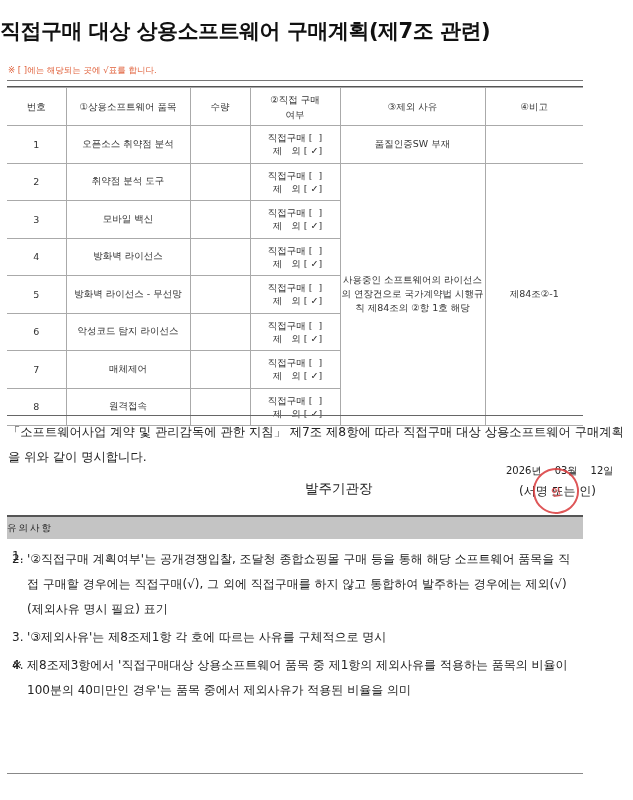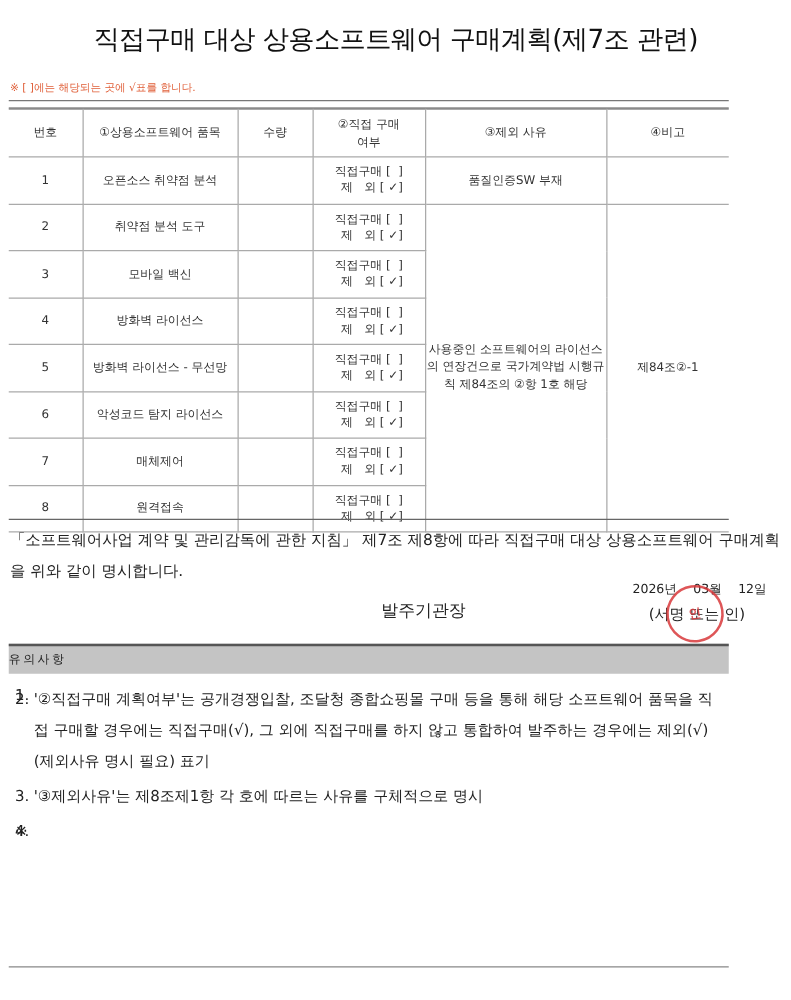--- a/index.html
+++ b/index.html
@@ -1,22 +1,22 @@
 <!DOCTYPE html>
 <html><head>
 <meta charset="utf-8">
 <style>
   html, body { margin: 0; padding: 0; }
   body {
     width: 633px; height: 800px; background: #ffffff; position: relative; overflow: hidden;
     font-family: "DejaVu Sans", sans-serif; color: #222;
   }
   .title {
-    position: absolute; top: 17px; left: 0; width: 633px; text-align: center;
-    font-size: 21px; font-weight: normal; letter-spacing: -0.5px; color: #111;
+    position: absolute; top: 17px; left: 0; width: 633px; 
+    font-size: 21px; font-weight: bold; letter-spacing: -0.5px; color: #111;
   }
   .notice {
     position: absolute; top: 65px; left: 8px; font-size: 8.5px; color: #e0603a;
   }
   .rule-top { position: absolute; left: 7px; width: 576px; border-top: 1px solid #777; top: 80px; }
   .rule-top2 { position: absolute; left: 7px; width: 576px; border-top: 1.5px solid #555; top: 86px; }
 
   table.plan {
     position: absolute; top: 87px; left: 7px; width: 576px;
     border-collapse: collapse; table-layout: fixed; font-size: 9.5px;
@@ -154,15 +154,15 @@
 <div class="stamp">
     <span>인</span>
   </div>
 
 <div class="notes-head">유의사항</div>
 <div class="notes">
   <div class="note"><span class="num">1.</span></div>
   <div class="note"><span class="num">2.</span><span>'②직접구매 계획여부'는 공개경쟁입찰, 조달청 종합쇼핑몰 구매 등을 통해 해당 소프트웨어 품목을 직접 구매할 경우에는 직접구매(√), 그 외에 직접구매를 하지 않고 통합하여 발주하는 경우에는 제외(√)(제외사유 명시 필요) 표기</span></div>
   <div class="note"><span class="num">3.</span><span>'③제외사유'는 제8조제1항 각 호에 따르는 사유를 구체적으로 명시</span></div>
   <div class="note"><span class="num">4.</span></div>
-  <div class="note"><span class="num">※</span></div>
+  <div class="note"><span class="num">※</span><span>제8조제3항에서 '직접구매대상 상용소프트웨어 품목 중 제1항의 제외사유를 적용하는 품목의 비율이 100분의 40미만인 경우'는 품목 중에서 제외사유가 적용된 비율을 의미</span></div>
 </div>
 <div class="rule-end"></div>
 
 </body></html>

